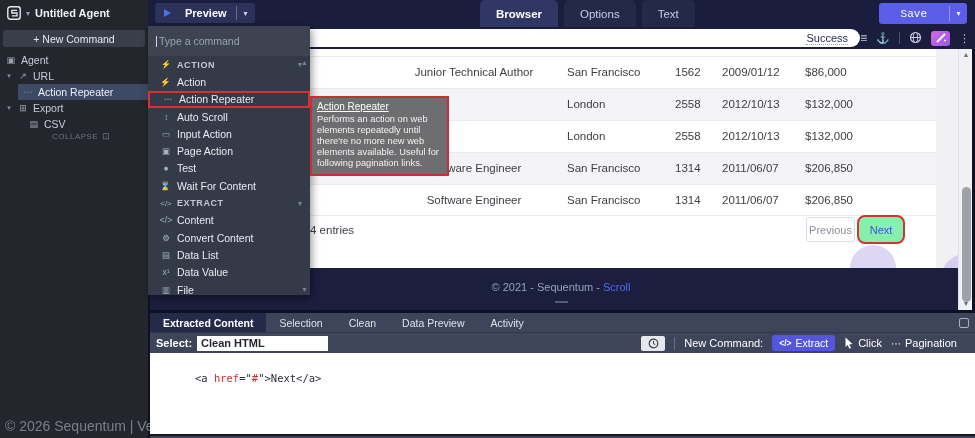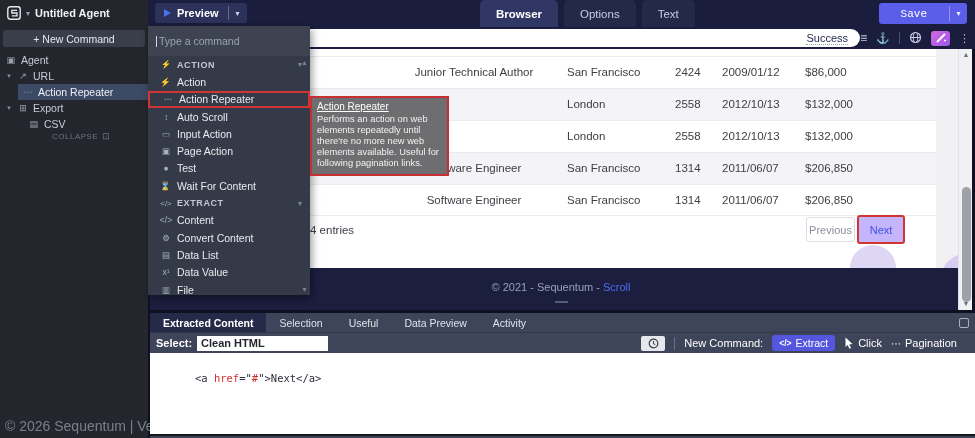--- a/index.html
+++ b/index.html
@@ -22,21 +22,21 @@
     color:#c9ccd4; font-size:10.5px; white-space:nowrap; }
   .tree-ico { width:12px; text-align:center; font-size:9px; color:#9aa1ae; flex:none; }
   .tree-chev { width:8px; font-size:7px; color:#8b919e; text-align:center; flex:none; }
   .tree-sel { background:#3d4a66; color:#eef0f5; left:18px !important; width:130px !important; border-radius:1px; }
   .collapse { position:absolute; left:52px; top:131px; color:#6e7380; font-size:8px; letter-spacing:.5px; display:flex; gap:4px; align-items:center; }
   .version { position:absolute; left:5px; bottom:4px; color:#7b7f8a; font-size:14px; white-space:nowrap; }
 
   
   .topbar { left:148px; top:0; width:827px; height:27px; background:#1a1d3d; z-index:6; }
   .previewbtn { position:absolute; left:7px; top:3px; height:20px; background:#2c325a; border-radius:3px; display:flex; align-items:stretch; }
-  .pv-main { display:flex; align-items:center; gap:6px; padding:0 9px; color:#fff; font-size:11px; font-weight:bold; }
+  .pv-main { display:flex; align-items:center; gap:14px; padding:0 9px; color:#fff; font-size:11px; font-weight:bold; }
   .play { width:0; height:0; border-left:7px solid #4472f1; border-top:4.5px solid transparent; border-bottom:4.5px solid transparent; }
   .pv-div { width:1px; background:rgba(255,255,255,.28); margin:3px 0; }
   .pv-caret { width:18px; display:flex; align-items:center; justify-content:center; color:#cdd3ee; font-size:8px; }
   .tabs { position:absolute; left:332px; top:0; height:27px; display:flex; align-items:flex-end; gap:6px; }
   .tab { height:27px; display:flex; align-items:center; padding:0 16px; font-size:11.5px; color:#c9cde2;
     background:#242849; border-radius:5px 5px 0 0; cursor:pointer; }
   .tab.active { background:#313765; color:#fff; font-weight:bold; }
   .savebtn { position:absolute; right:8px; top:3px; height:21px; background:#5a5ee8; border-radius:3px; display:flex; align-items:stretch; }
   .sv-main { display:flex; align-items:center; padding:0 22px; color:#fff; font-size:11px;font-family:Liberation Mono, monospace; }
   .sv-div { width:1px; background:rgba(255,255,255,.35); margin:3px 0; }
@@ -61,22 +61,22 @@
   .trow.alt { background:#f4f4f6; }
   .trow span { position:absolute; top:9px; font-size:11.5px; color:#3c4147; white-space:nowrap; }
   .c1 { left:184px; width:280px; text-align:center; }
   .c2 { left:417px; }
   .c3 { left:525px; }
   .c4 { left:572px; }
   .c5 { left:655px; }
   .entries { position:absolute; left:160px; top:175px; font-size:11.5px; color:#3c4147; }
   .prevbtn { position:absolute; left:656px; top:168px; width:49px; height:25px; background:#fff; border:1px solid #dcdce2;
     border-radius:3px; color:#8a8f9a; font-size:11px; display:flex; align-items:center; justify-content:center; cursor:pointer; }
-  .nextbtn { position:absolute; left:707px; top:166px; width:48px; height:29px; background:#c4b5fd; border:2px solid #d23333;
-    border-radius:3px; color:#3f51e0; font-size:11px; display:flex; align-items:center; justify-content:center; cursor:pointer; }
+  .nextbtn { position:absolute; left:707px; top:166px; width:48px; height:29px; background:#86efac; border:2px solid #d23333;
+    border-radius:8px; color:#3f51e0; font-size:11px; display:flex; align-items:center; justify-content:center; cursor:pointer; }
   .deco1 { position:absolute; left:700px; top:196px; width:46px; height:46px; border-radius:50%; background:#ded7f3; }
   .deco2 { position:absolute; left:790px; top:204px; width:56px; height:56px; border-radius:50%; background:#d6cdf0; }
   .bfooter { position:absolute; left:0; top:219px; width:822px; height:42px; background:#1b1e3e; }
   .bfoot-text { position:absolute; left:0; top:13px; width:100%; text-align:center; color:#9aa0b8; font-size:11px; }
   .bfoot-text a { color:#4c6ef5; text-decoration:none; }
   .bfoot-dash { position:absolute; left:50%; top:33px; width:13px; height:2px; margin-left:-6px; background:#565b7c; }
   .vscroll { position:absolute; right:0; top:0; width:14px; height:261px; background:#f1f1f3; border-left:1px solid #e2e2e6; }
   .vs-arrow { position:absolute; left:0; width:14px; height:12px; color:#6c6f78; font-size:7px; text-align:center; line-height:12px; cursor:pointer; }
   .vs-thumb { position:absolute; left:2.5px; top:138px; width:9px; height:115px; background:#a0a0a8; border-radius:5px; cursor:pointer; }
 
@@ -214,21 +214,21 @@
       <span class="uico">⋮</span>
     </div>
   </div>
 
   <div class="abs browser">
     <div class="rightmargin"></div>
 
     <div class="trow" style="top:7px">
       <span class="c1">Junior Technical Author</span>
       <span class="c2">San Francisco</span>
-      <span class="c3">2424</span>
+      <span class="c3">1562</span>
       <span class="c4">2009/01/12</span>
       <span class="c5">$86,000</span>
     </div>
     <div class="trow alt" style="top:39px">
       <span class="c1"></span>
       <span class="c2">London</span>
       <span class="c3">2558</span>
       <span class="c4">2012/10/13</span>
       <span class="c5">$132,000</span>
     </div>
@@ -345,21 +345,21 @@
 
   <div class="abs tooltip">
     <div class="tt-title">Action Repeater</div>
     <div class="tt-body">Performs an action on web elements repeatedly until there're no more new web elements available. Useful for following pagination links.</div>
   </div>
 
   <div class="abs bpanel">
     <div class="bp-tabs">
       <div class="bp-tab active">Extracted Content</div>
       <div class="bp-tab">Selection</div>
-      <div class="bp-tab">Useful</div>
+      <div class="bp-tab">Clean</div>
       <div class="bp-tab">Data Preview</div>
       <div class="bp-tab">Activity</div>
     </div>
     <div class="bp-max"></div>
 
     <div class="bp-select">
       <span class="sel-label">Select:</span>
       <input class="sel-input" value="Clean HTML" style="">
     </div>
     <div class="bp-right">

